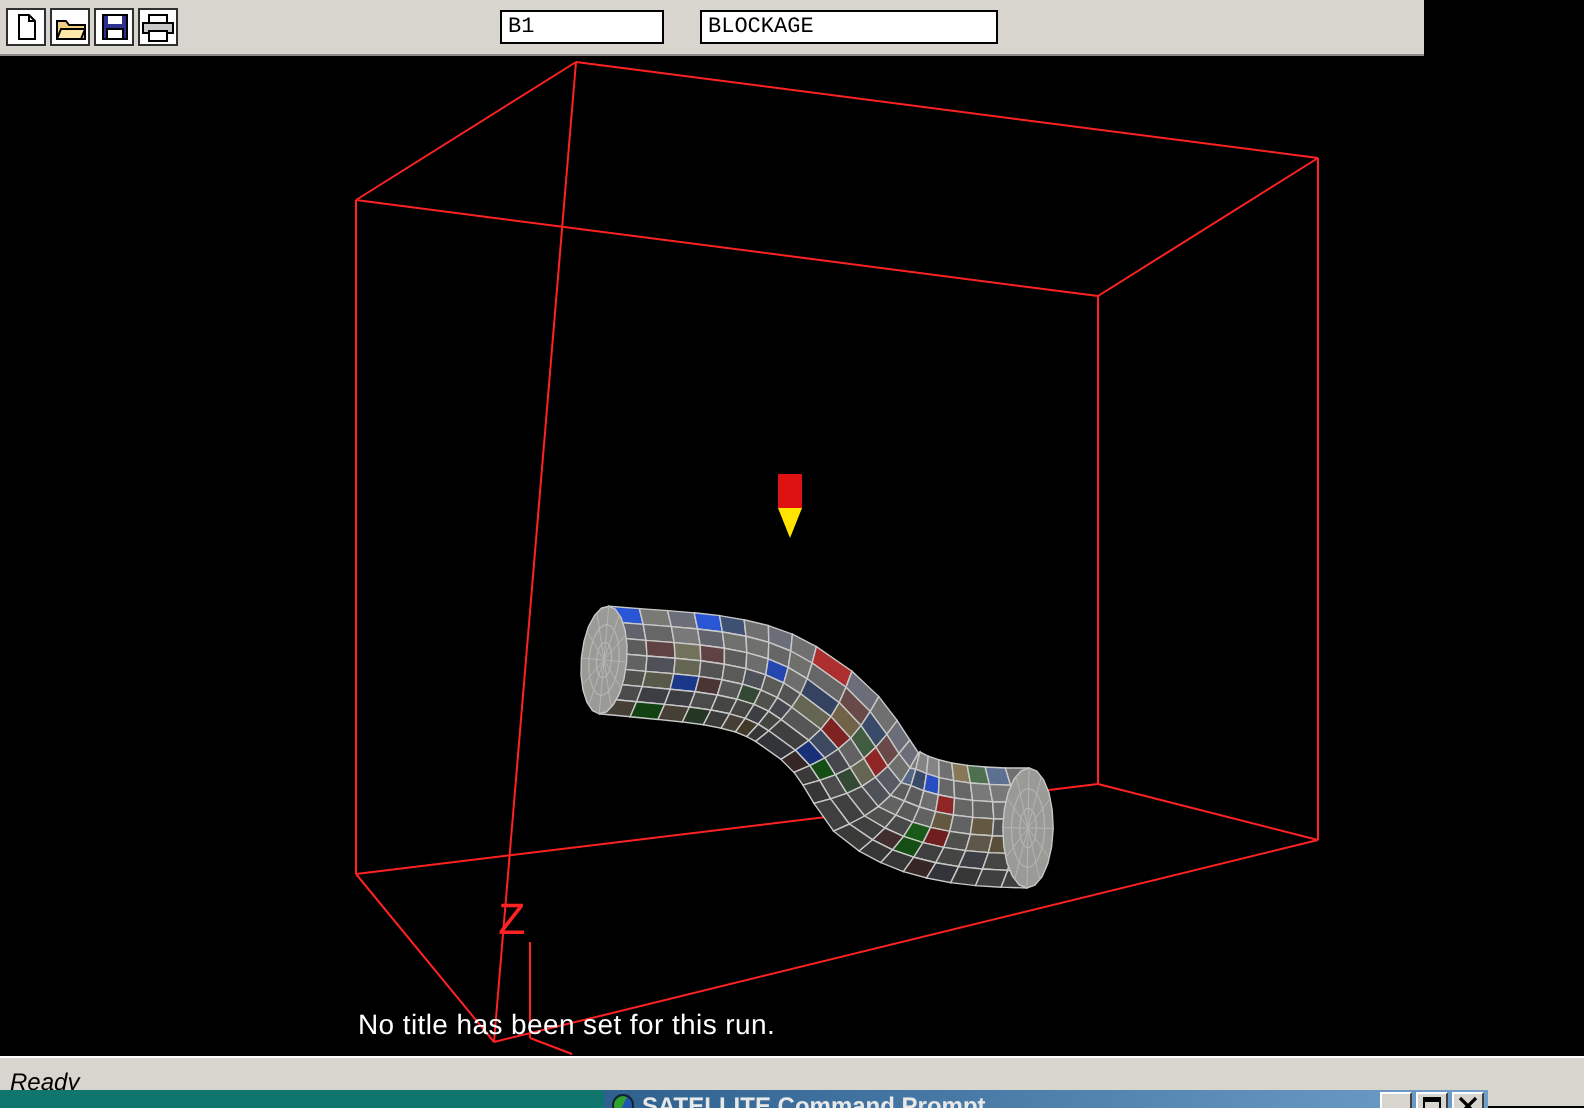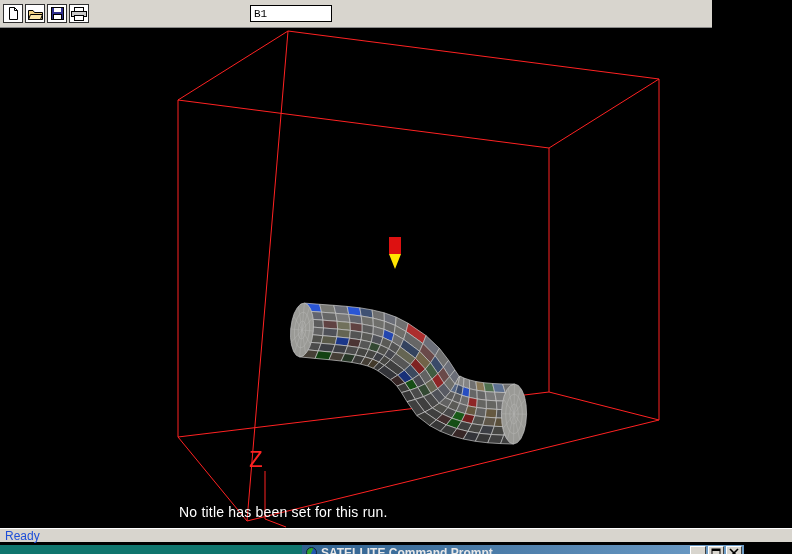--- a/index.html
+++ b/index.html
@@ -19,23 +19,23 @@
 
   
   .canvas{position:absolute;top:28px;left:0;width:792px;height:500px;background:#000;}
   .canvas svg{position:absolute;top:0;left:0;}
   .cube-edge{stroke:#ff2222;stroke-width:1;fill:none;}
   .axis-red{stroke:#ff2222;stroke-width:1;}
   .vp-message{position:absolute;left:179px;top:476px;color:#ffffff;
               font-size:14px;letter-spacing:.2px;text-align:right;}
 
   
-  .statusbar{position:absolute;top:528px;left:0;width:792px;height:14px;
+  .statusbar{position:absolute;top:528px;left:0;width:792px;height:25px;
              background:#d8d5ce;border-top:1px solid #ffffff;box-sizing:border-box;
-             display:flex;align-items:center;font-size:12px;color:#1d4ed8;padding-left:5px;}
+             display:flex;align-items:center;font-size:12px;color:#000000;padding-left:5px;font-style:italic;}
 
   
   .bottombar{position:absolute;top:545px;left:0;width:744px;height:9px;
              background:#0f766e;overflow:hidden;}
   .cp-titlebar{position:absolute;left:302px;top:0;width:490px;height:20px;
                background:linear-gradient(90deg,#2f618f,#76a5cf);
                display:flex;align-items:flex-start;gap:4px;padding:1px 0 0 4px;
                box-sizing:border-box;color:#e8e8e8;font-weight:bold;font-size:12px;}
   .app-icon{width:11px;height:11px;border-radius:50%;margin-top:1px;
             background:linear-gradient(115deg,#2fa12f 48%,#2057b0 52%);
@@ -73,20 +73,21 @@
     </button>
     <button class="tb-btn" style="left:69px">
       <svg width="16" height="14" viewBox="0 0 16 14">
         <rect x="3.5" y=".5" width="9" height="4" fill="#fff" stroke="#000"></rect>
         <rect x=".5" y="4.5" width="15" height="5" fill="#c9c9c9" stroke="#000"></rect>
         <rect x="3.5" y="8.5" width="9" height="5" fill="#fff" stroke="#000"></rect>
       </svg>
     </button>
 
     <input class="field" style="left: 250px; width: 74px;" value="B1">
+    <input class="field" style="left: 350px; width: 141px;" value="BLOCKAGE">
   </div>
 
   <div class="canvas">
     <svg id="scene" width="792" height="500" viewBox="0 28 792 500">
 
       <g id="cube">
         <line class="cube-edge" x1="288" y1="31" x2="178" y2="100" stroke="#ff2222"></line>
         <line class="cube-edge" x1="288" y1="31" x2="659" y2="79" stroke="#ff2222"></line>
         <line class="cube-edge" x1="178" y1="100" x2="549" y2="148" stroke="#ff2222"></line>
         <line class="cube-edge" x1="659" y1="79" x2="549" y2="148" stroke="#ff2222"></line>

